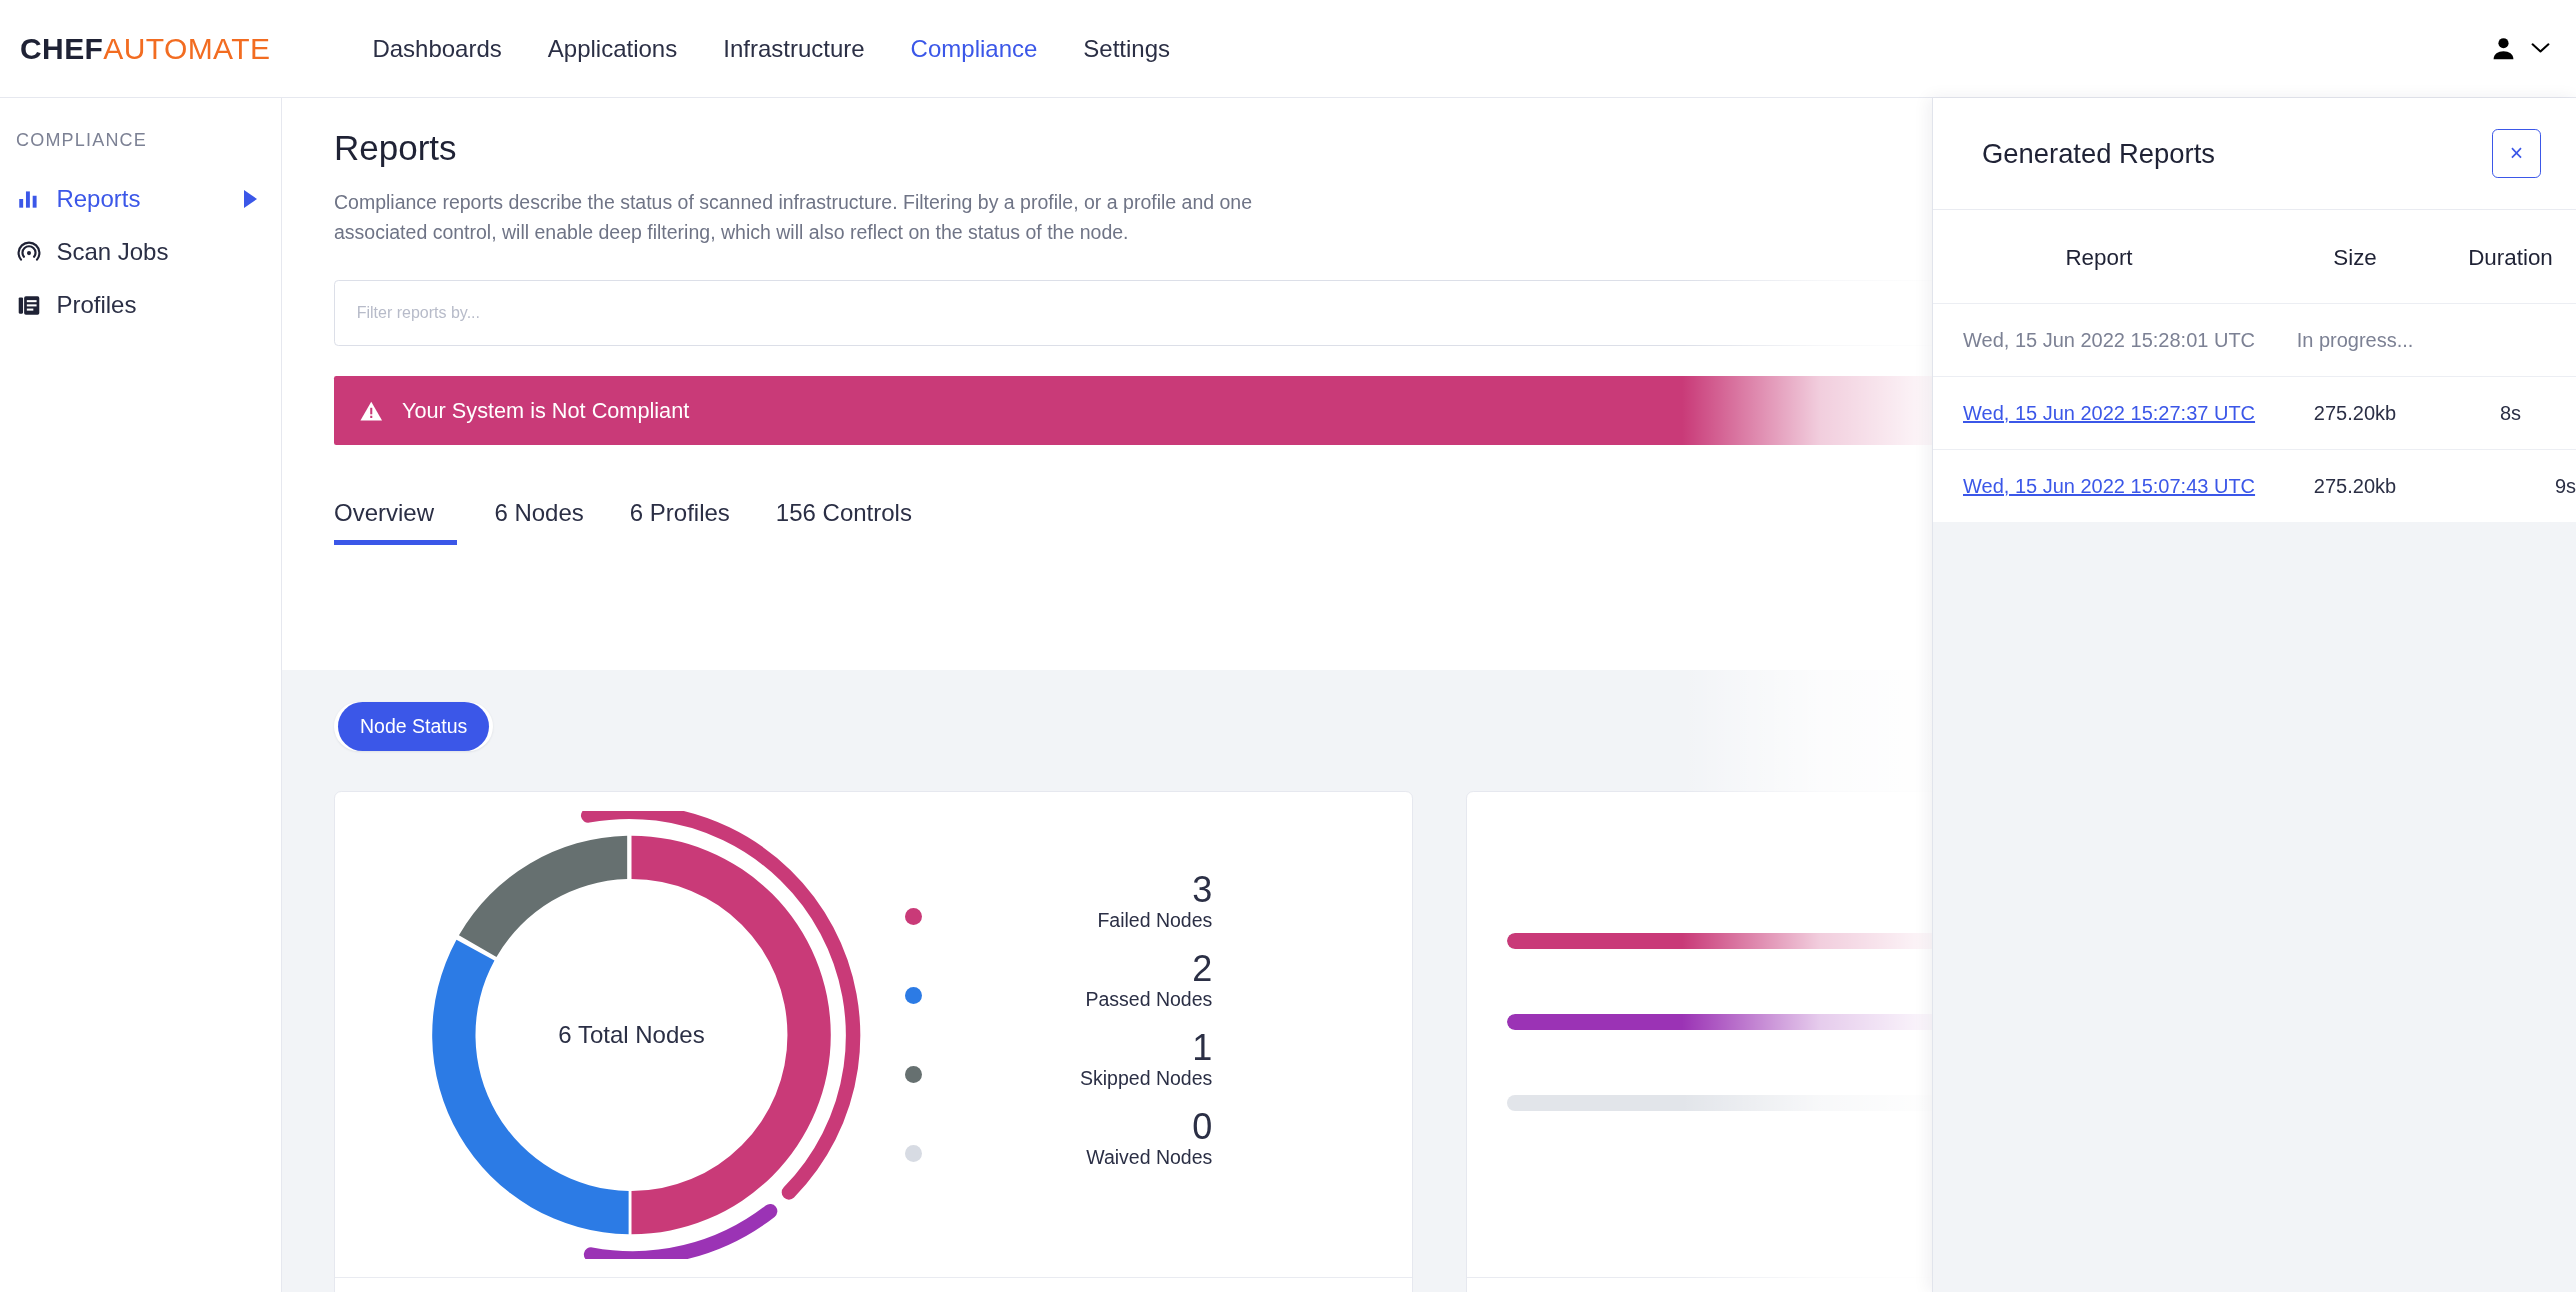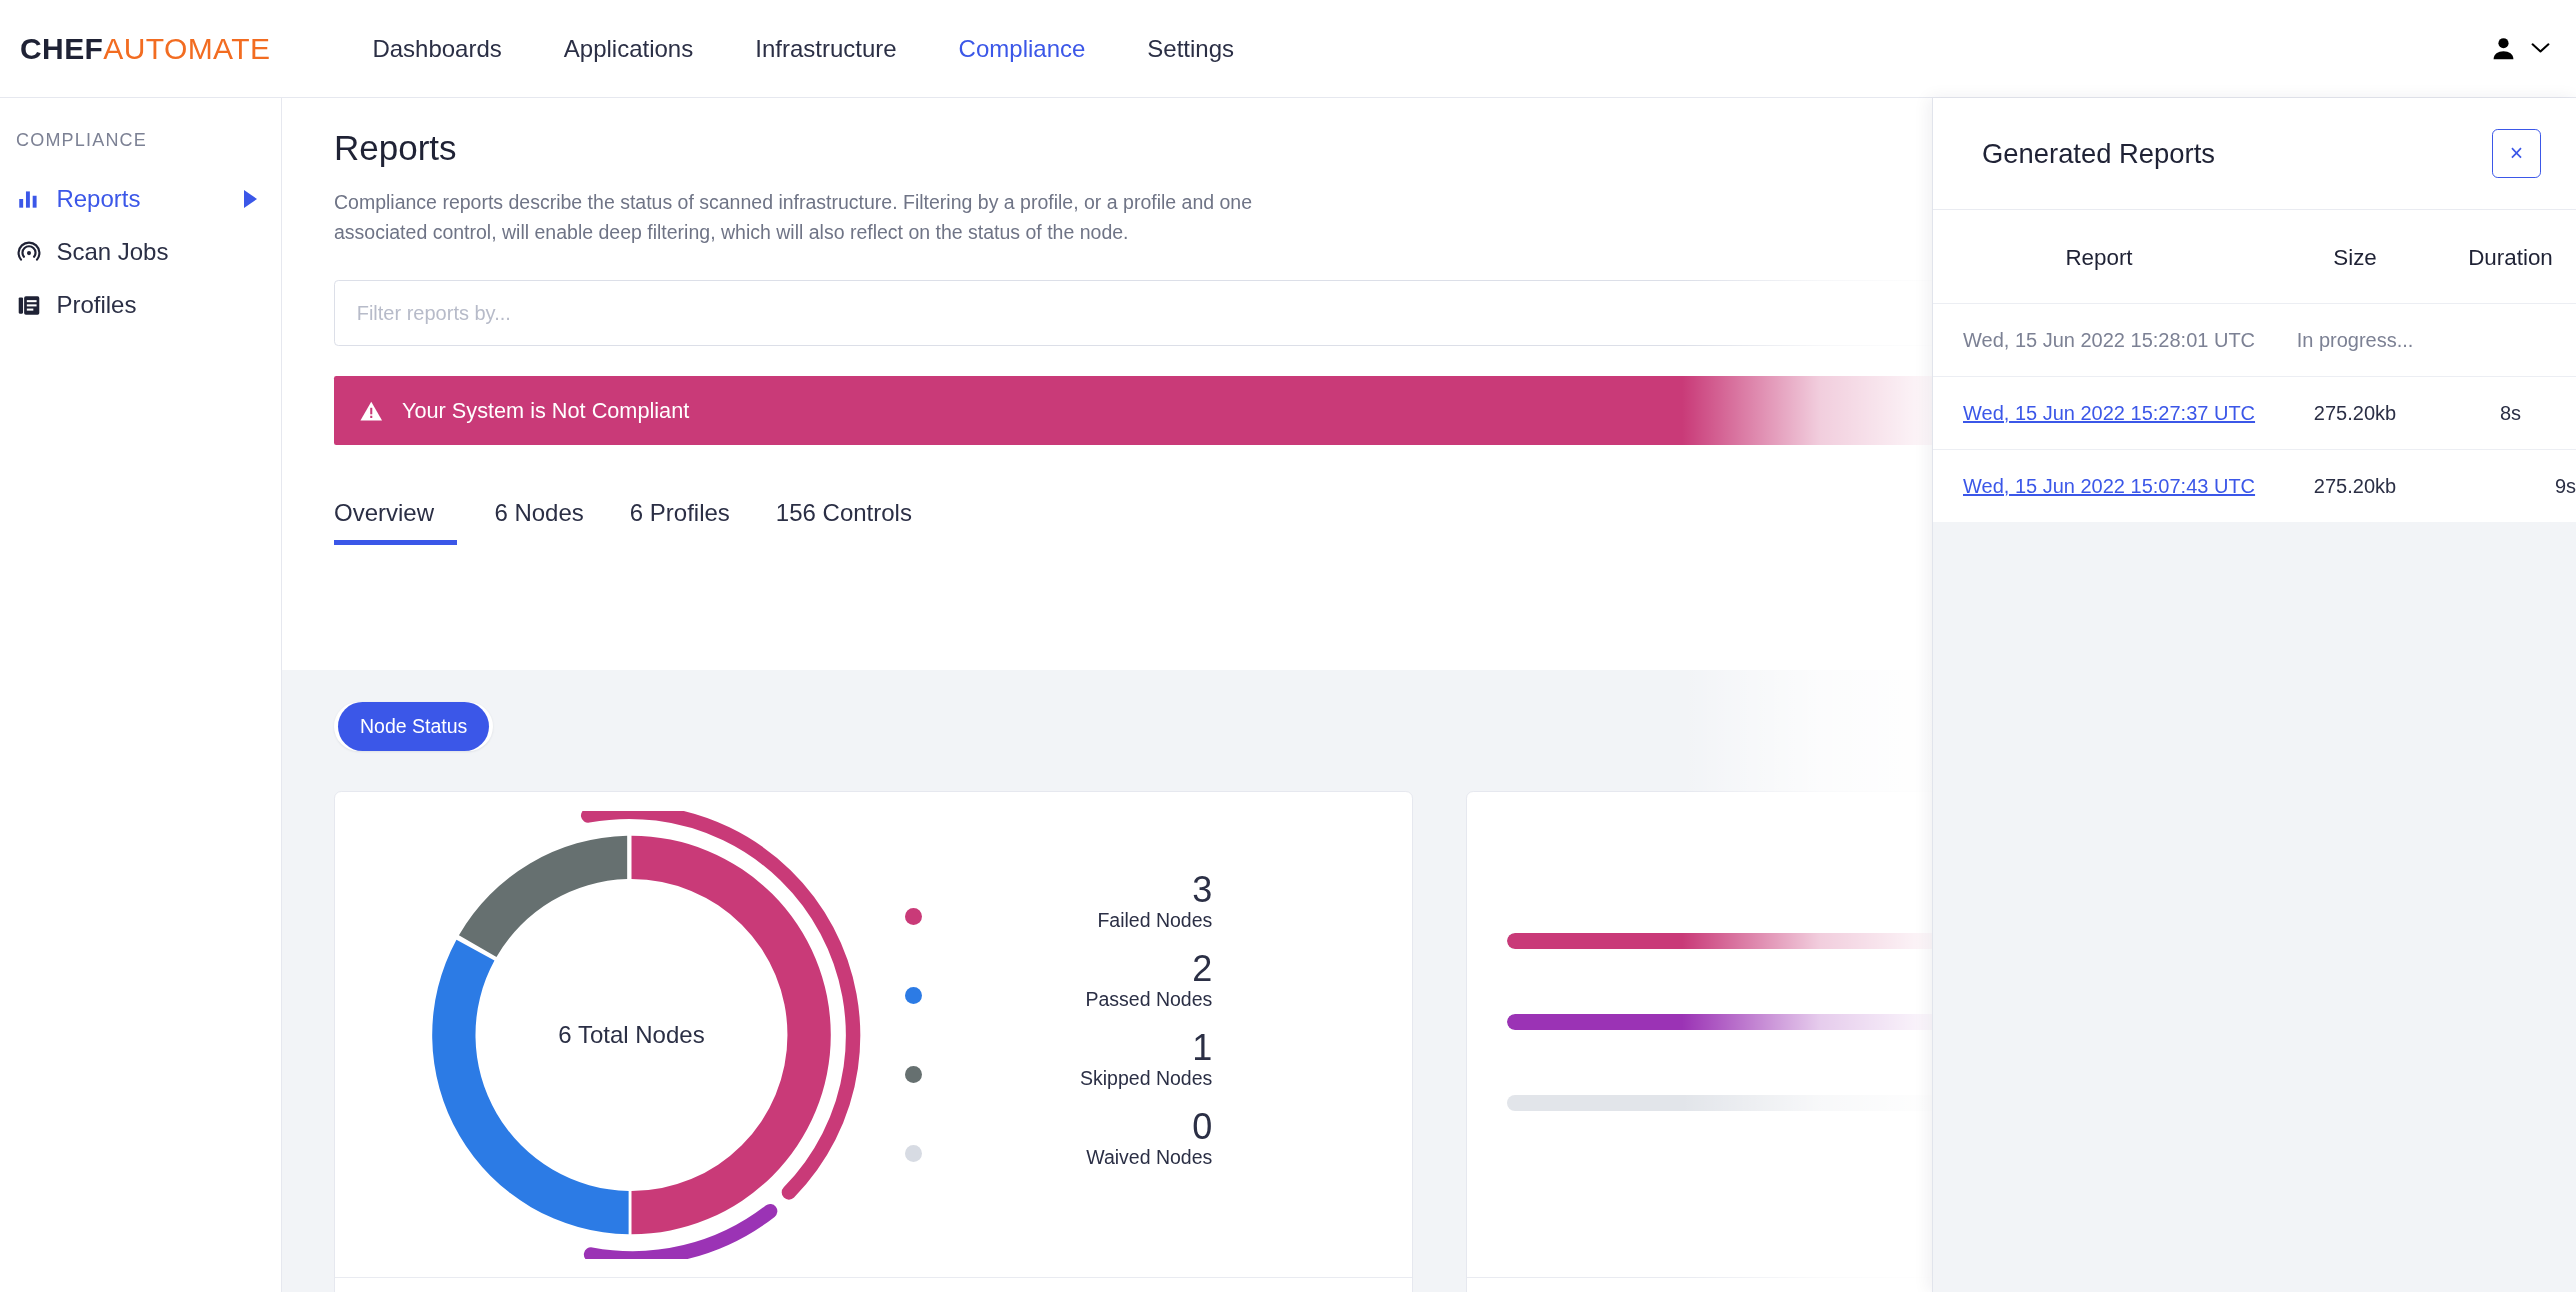--- a/index.html
+++ b/index.html
@@ -13,21 +13,21 @@
 
   
   .topnav {
     position: absolute; top: 0; left: 0; width: 2576px; height: 98px;
     background: #fff; border-bottom: 0.7px solid #e6e8ef;
     display: flex; align-items: center;
   }
   .logo { margin-left: 20px; font-size: 30px; font-weight: 700; letter-spacing: 0.4px; white-space: nowrap; }
   .logo .chef { color: #1f2235; font-weight: 700; }
   .logo .automate { color: #f26c21; font-weight: 400; }
-  .navlinks { display: flex; align-items: center; margin-left: 79px; gap: 16px; }
+  .navlinks { display: flex; align-items: center; margin-left: 79px; gap: 0; }
   .navlink {
     font-size: 24px; color: #2b2f45; padding: 0 23px; cursor: pointer;
     white-space: nowrap;
   }
   .navlink.active { color: #3b57e8; }
   .userbox {
     position: absolute; right: 26px; top: 50%; transform: translateY(-50%);
     display: flex; align-items: center; gap: 13px; cursor: pointer;
   }
   .person-icon { width: 29px; height: 29px; display: block; }
@@ -58,21 +58,21 @@
 
   
   .main { position: absolute; top: 98px; left: 282px; width: 2294px; height: 1194px; background: #fff; }
   .main-head { padding: 30px 0 0 52px; background: #fff; }
   .page-title { font-size: 35px; color: #1f2235; font-weight: 400; }
   .page-desc { margin-top: 19px; font-size: 19.5px; line-height: 1.55; color: #6f7486; max-width: 960px; }
 
   .filter-wrap { margin: 33px 0 0 52px; width: 1964px; }
   .filter-input {
     width: 100%; height: 66px; border: 0.7px solid #dcdfe8; border-radius: 4.3px;
-    background: #fff; font-size: 20px; color: #2b2f45; padding: 0 21.7px;
+    background: #fff; font-size: 16px; color: #2b2f45; padding: 0 21.7px;
     font-family: "Liberation Sans", sans-serif;
   }
   .filter-input::placeholder { color: #b7bbc9; }
 
   .banner {
     margin: 30px 0 0 52px; width: 1964px; height: 69px; background: #c93a78;
     display: flex; align-items: center; padding-left: 24.5px; border-radius: 2.2px;
   }
   .banner-ico { width: 24.5px; height: 24.5px; margin-right: 19px; display: block; }
   .banner-txt { font-size: 21.7px; color: #fff; }

